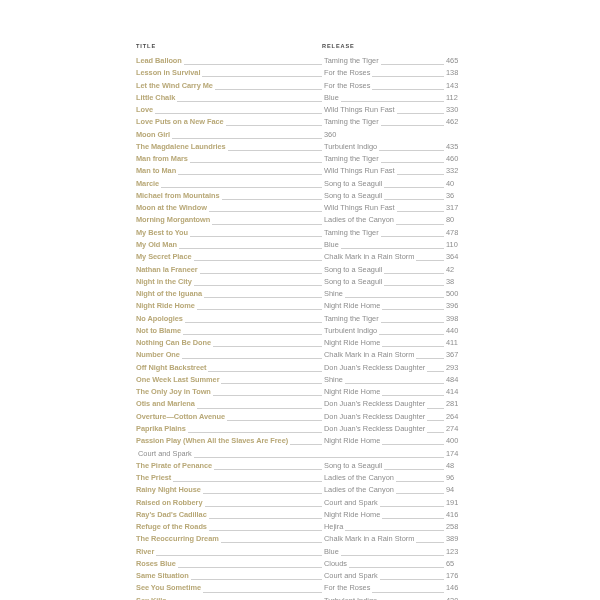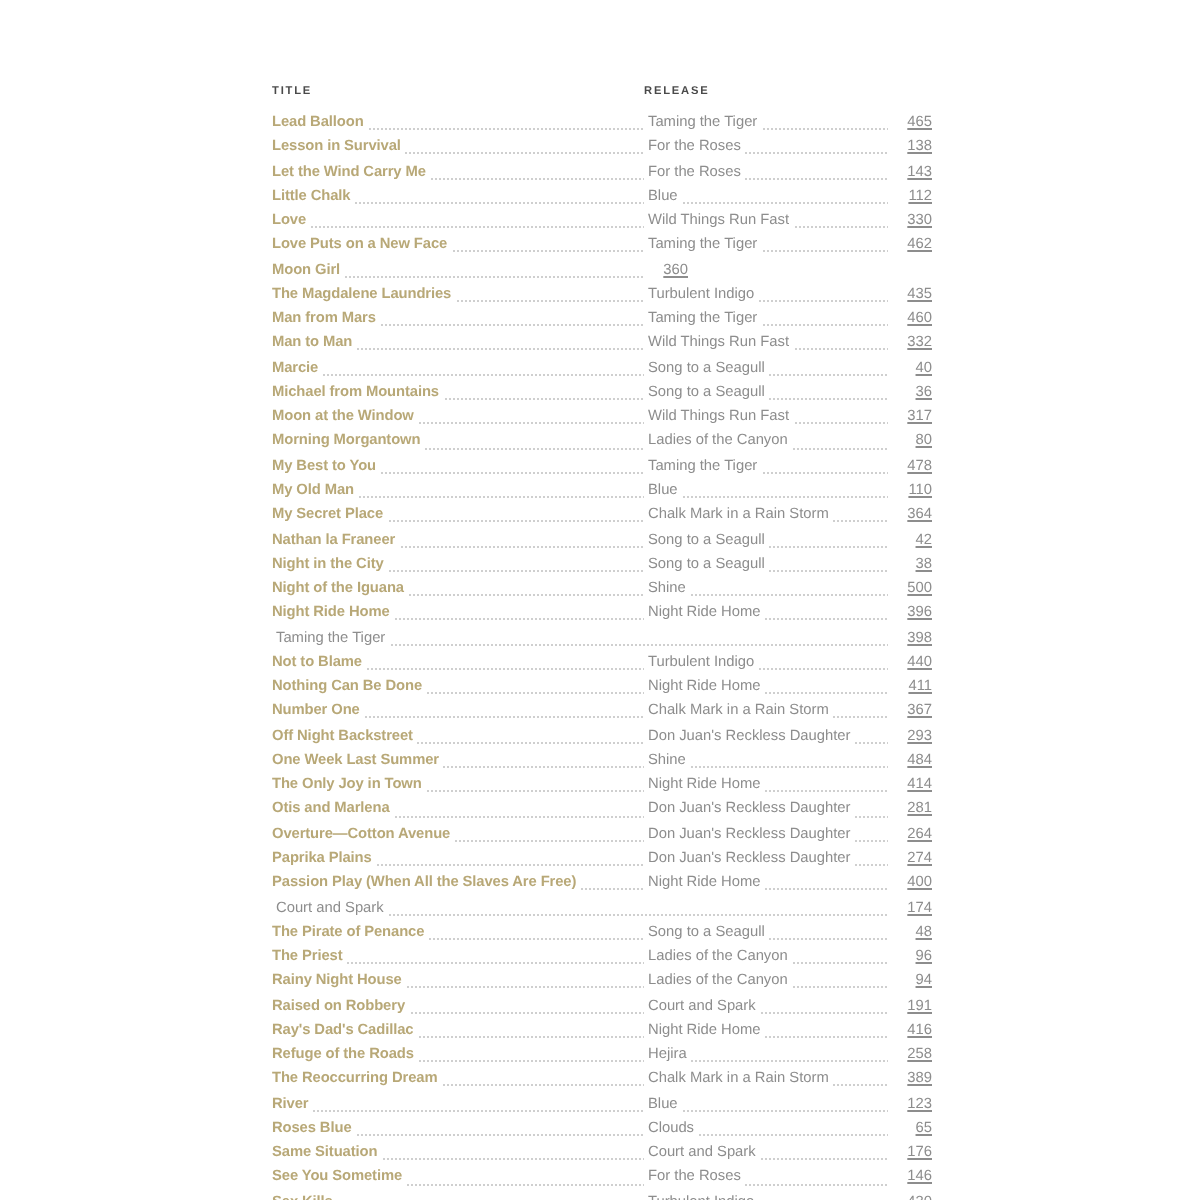--- a/index.html
+++ b/index.html
@@ -90,24 +90,23 @@
   .release-text {
     color: #8d8d8d;
     flex: 0 0 auto;
     padding-right: 2px;
     padding-left: 2px;
   }
 
   .cell-page {
     flex: 0 0 auto;
     width: 20px;
-    text-align: right;
+    text-align: left;
     color: #8d8d8d;
     padding-left: 2px;
-    text-decoration: underline;
   }
 </style>
 </head>
 <body>
 
 <div class="page">
 
   <div class="head-row">
     <div class="head-title">TITLE</div>
     <div class="head-release">RELEASE</div>
@@ -335,20 +334,24 @@
           <span class="title-text">Night Ride Home</span>
           <span class="leader"></span>
         </div>
         <div class="cell-release">
           <span class="release-text">Night Ride Home</span>
           <span class="leader"></span>
         </div>
         <div class="cell-page">396</div>
       </div>
       <div class="row">
+        <div class="cell-title">
+          <span class="title-text">No Apologies</span>
+          <span class="leader"></span>
+        </div>
         <div class="cell-release">
           <span class="release-text">Taming the Tiger</span>
           <span class="leader"></span>
         </div>
         <div class="cell-page">398</div>
       </div>
       <div class="row">
         <div class="cell-title">
           <span class="title-text">Not to Blame</span>
           <span class="leader"></span>

